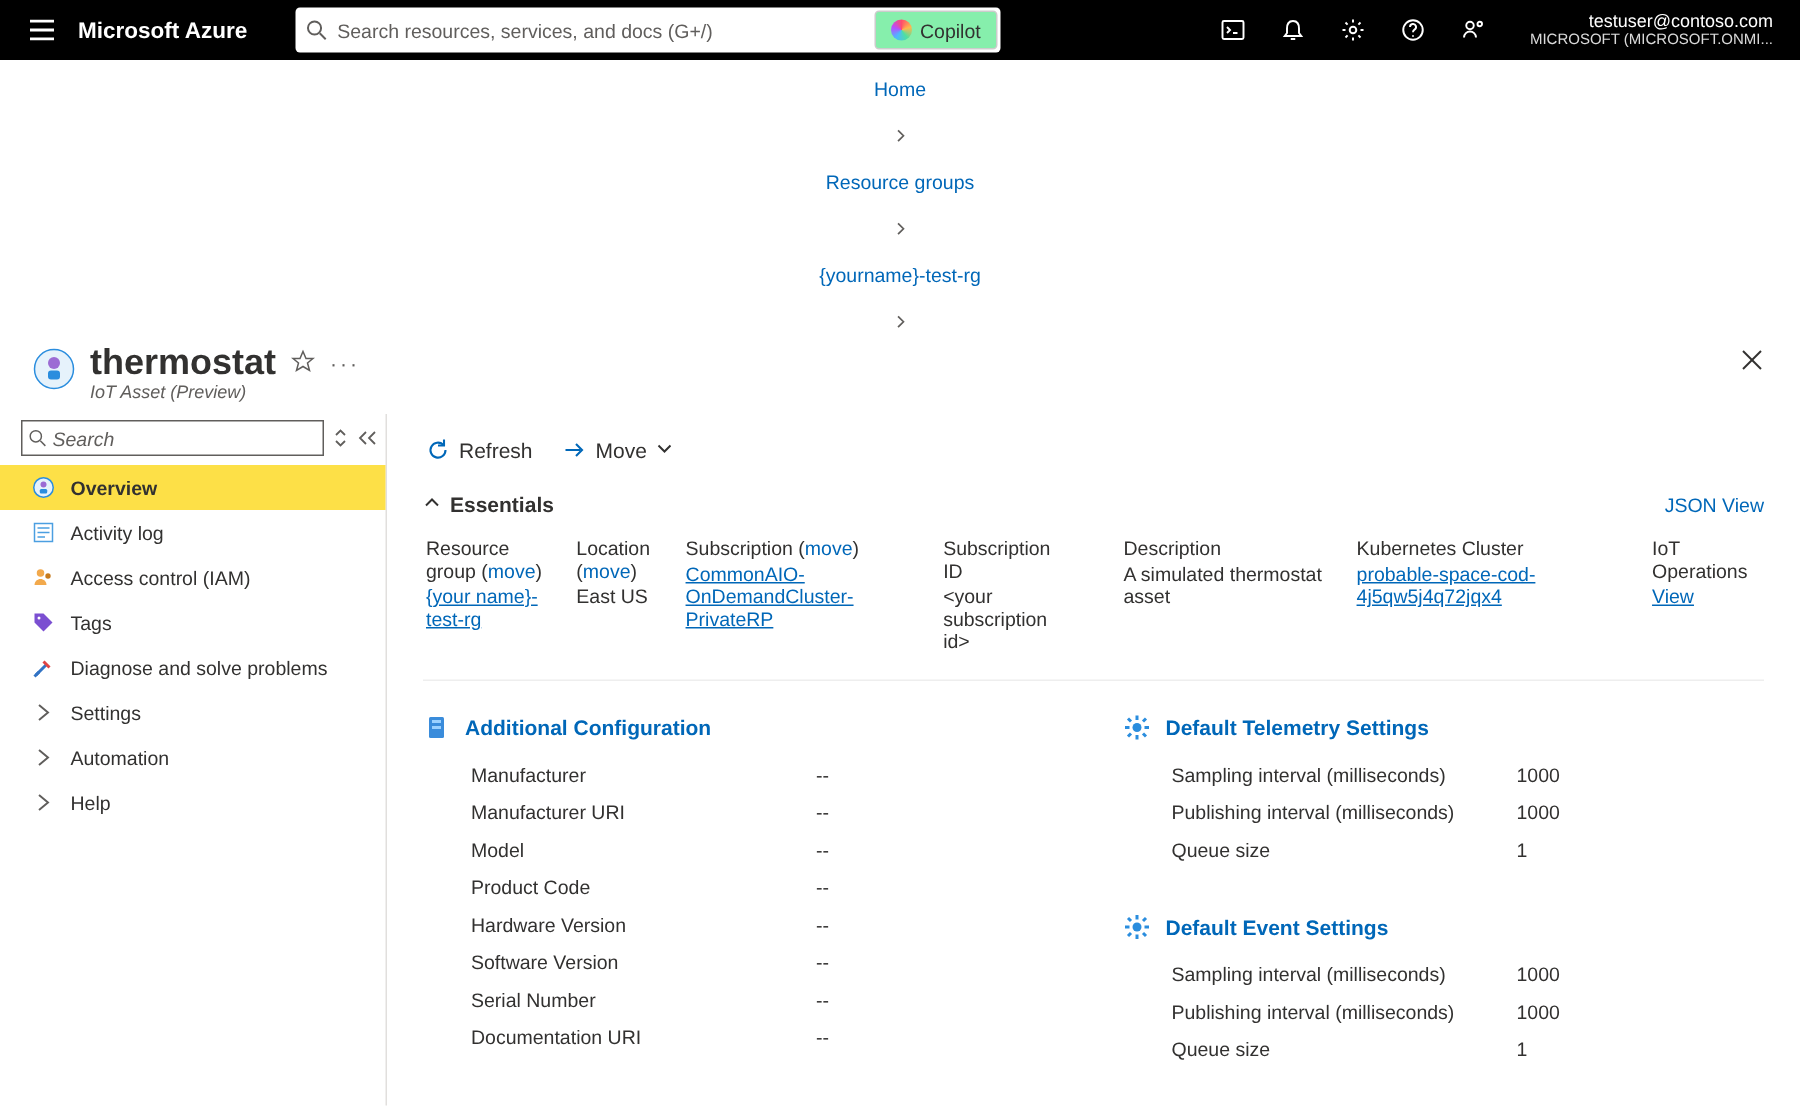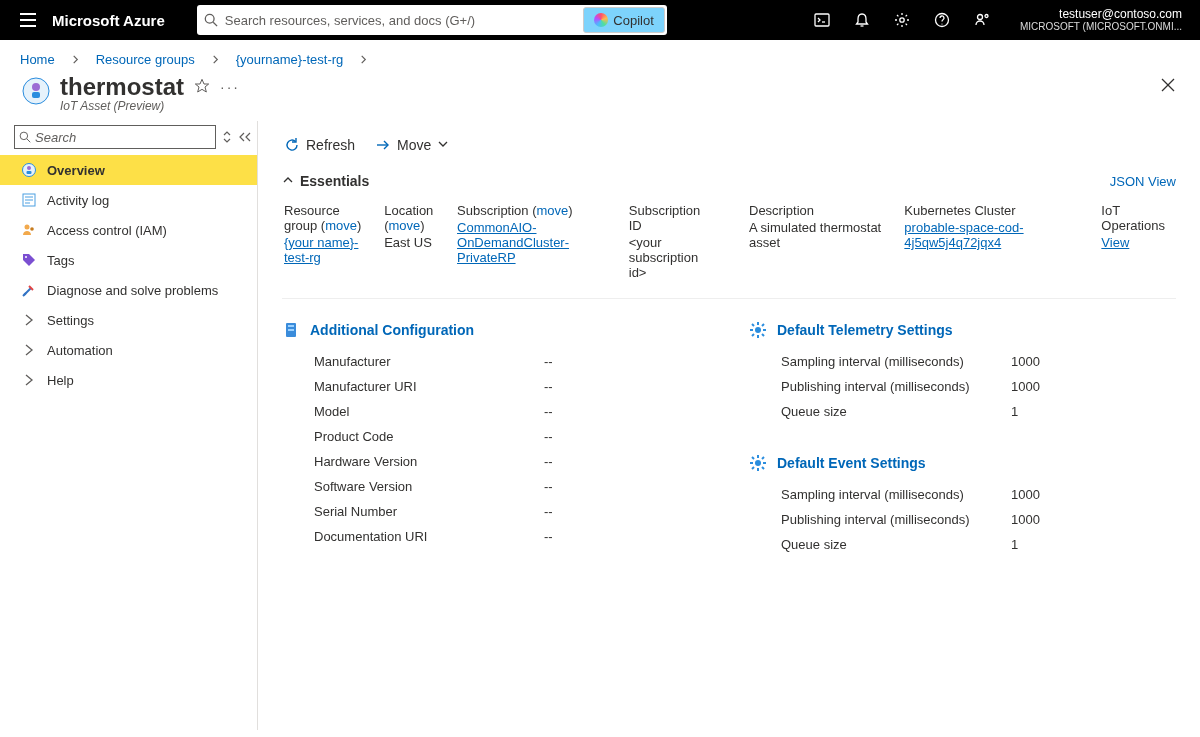--- a/index.html
+++ b/index.html
@@ -40,21 +40,21 @@
     position:relative;
   }
   .search-wrap .mag { width:28px; display:flex; align-items:center; justify-content:center; }
   .search-wrap .mag svg { fill:#605e5c; }
   .search-wrap input {
     border:none; outline:none; flex:1; font-size:13px; color:#ec4899; background:transparent;
   }
   .search-wrap input::placeholder { color:#605e5c; }
   .copilot-btn {
     position:absolute; right:2px; top:2px; bottom:2px;
-    background:#7dd3fc; border:1px solid #ccc; border-radius:3px;
+    background:#86efac; border:1px solid #ccc; border-radius:3px;
     display:flex; align-items:center; gap:5px; padding:0 10px;
     font-size:13px; color:#323130; cursor:pointer;
   }
   .copilot-ico {
     width:14px; height:14px; border-radius:50%;
     background: conic-gradient(#ff4d6b,#ffb84d,#4de0a0,#4db8ff,#b84dff,#ff4d6b);
   }
   .topbar-spacer { flex:1; }
   .topbar-icons { display:flex; align-items:center; height:100%; }
   .tb-icon {
@@ -67,20 +67,21 @@
     cursor:pointer;
   }
   .account .email { font-size:12px; }
   .account .tenant { font-size:10px; text-transform:uppercase; opacity:.85; }
 
   
   .breadcrumbs {
     display:flex; align-items:center; gap:16px;
     padding: 12px 20px 6px 20px;
     font-size:13px;
+    flex-direction:column;
   }
   .breadcrumbs a { color:#0067b8; text-decoration:none; cursor:pointer; }
   .bc-sep svg { stroke:#605e5c; }
 
   
   .res-header {
     display:flex; align-items:flex-start; padding: 0 20px 8px 20px;
   }
   .res-icon {
     width:32px; height:32px; margin-right:8px; margin-top:2px;

